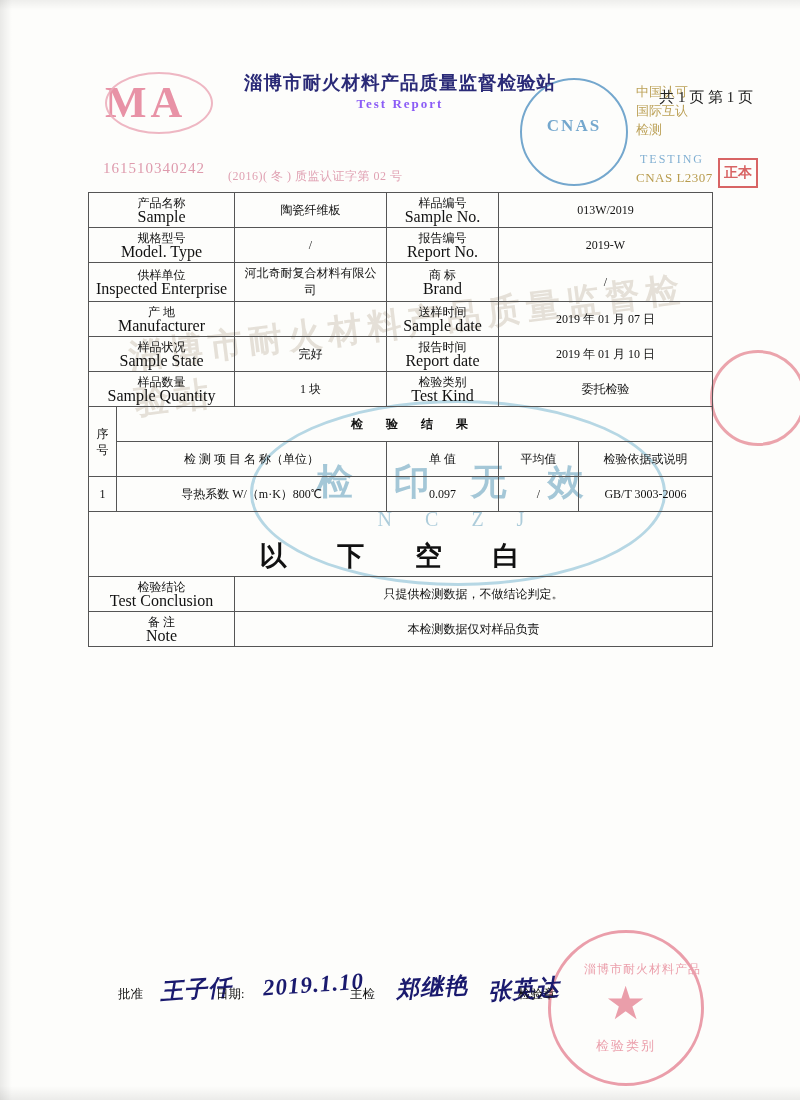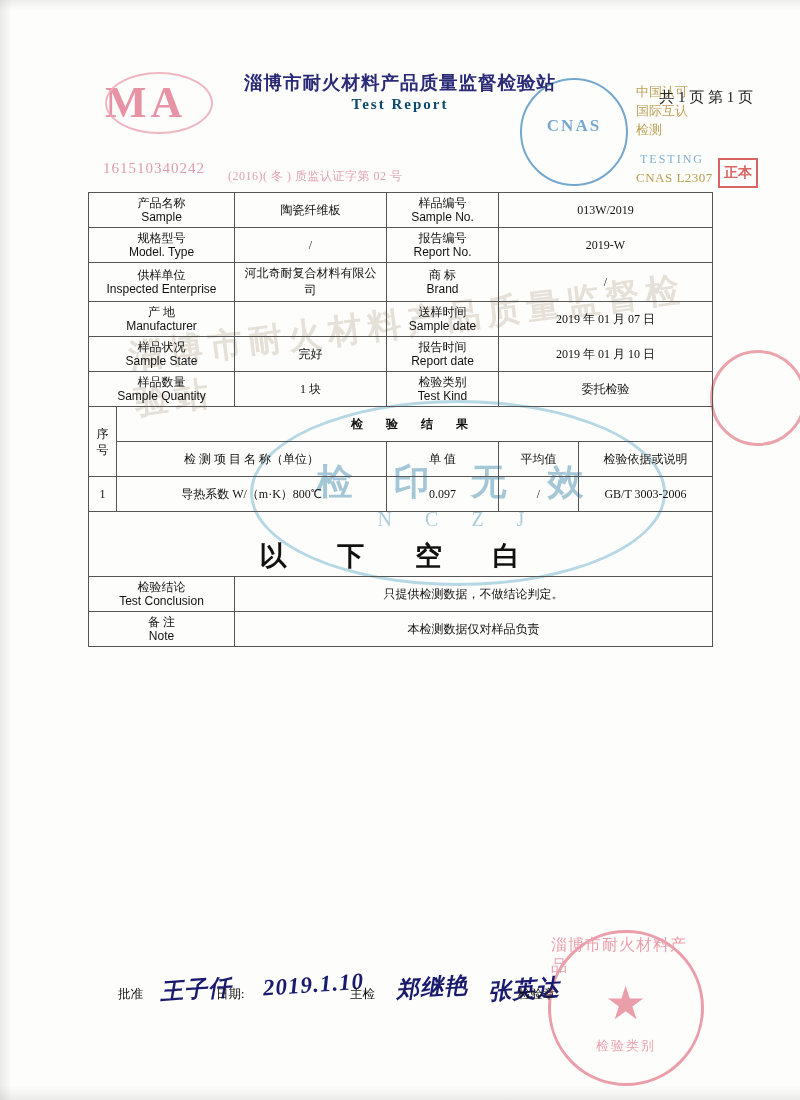--- a/index.html
+++ b/index.html
@@ -62,23 +62,23 @@
   }
   .title-cn {
     font-size: 25px;
     font-weight: bold;
     letter-spacing: 10px;
     color: #1a1a6e;
     line-height: 34px;
     margin-top: 2px;
   }
   .title-en {
-    font-size: 15px;
-    font-weight: bold;
-    color: #0c4a6e;
+    font-size: 13px;
+    font-weight: bold;
+    color: #8b5cf6;
     letter-spacing: 2px;
     line-height: 16px;
   }
   #page-count {
     position: absolute;
     right: 95px;
     top: 88px;
     font-size: 15px;
     color: #222;
   }
@@ -234,24 +234,24 @@
     position: absolute;
     left: 0; top: 104px;
     width: 150px;
     text-align: center;
     font-size: 13px;
     letter-spacing: 2px;
     color: #e0657a;
   }
   #red-round-2 .top-label {
     position: absolute;
-    left: 0; top: 2px;
+    left: 0; top: 28px;
     width: 150px;
-    text-align: left;
-    font-size: 16px;
+    text-align: right;
+    font-size: 12px;
     letter-spacing: 1px;
     color: #e0657a;
   }
 
   
   #main-table {
     position: absolute;
     left: 88px; top: 192px;
     width: 624px;
     border-collapse: collapse;
@@ -264,21 +264,21 @@
     padding: 2px 4px;
     vertical-align: middle;
     height: 30px;
   }
   .lbl {
     text-align: center;
     line-height: 14px;
     color: #111;
   }
   .lbl .cn { display: block; font-size: 12px; }
-  .lbl .en { display: block; font-size: 12px; font-family: Liberation Sans, sans-serif; }
+  .lbl .en { display: block; font-size: 16px; font-family: Liberation Serif, serif; }
   .val {
     text-align: center;
     font-size: 12.5px;
   }
 
   .section-head {
     text-align: center;
     font-size: 15px;
     letter-spacing: 10px;
     font-weight: bold;

